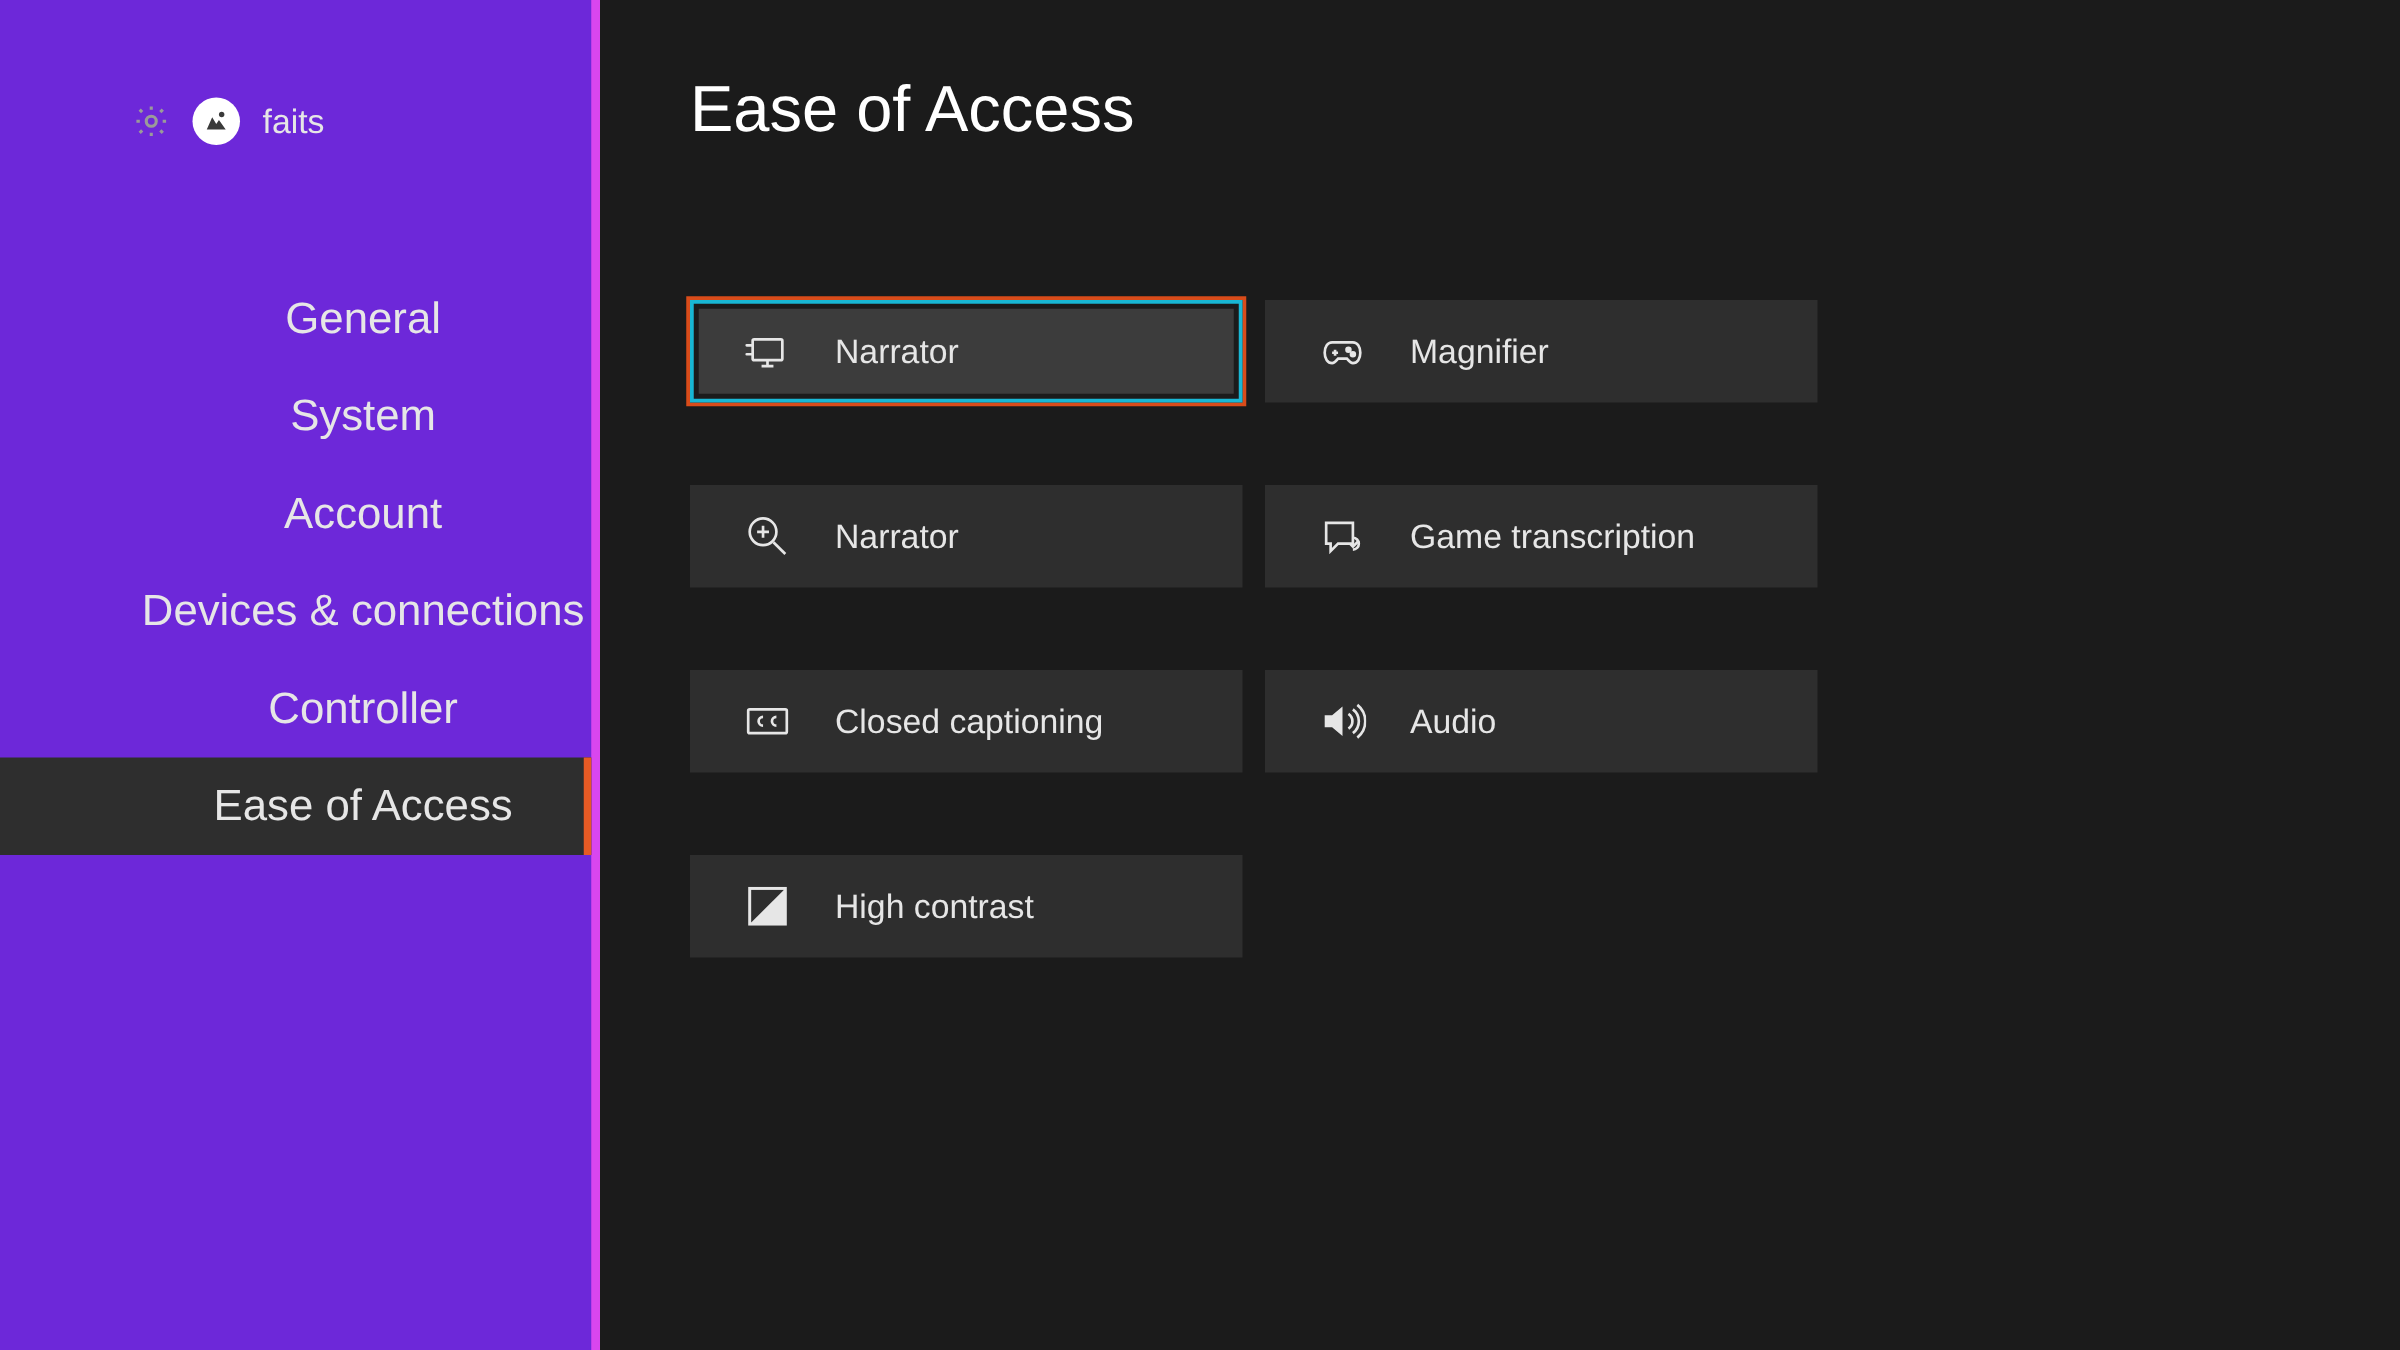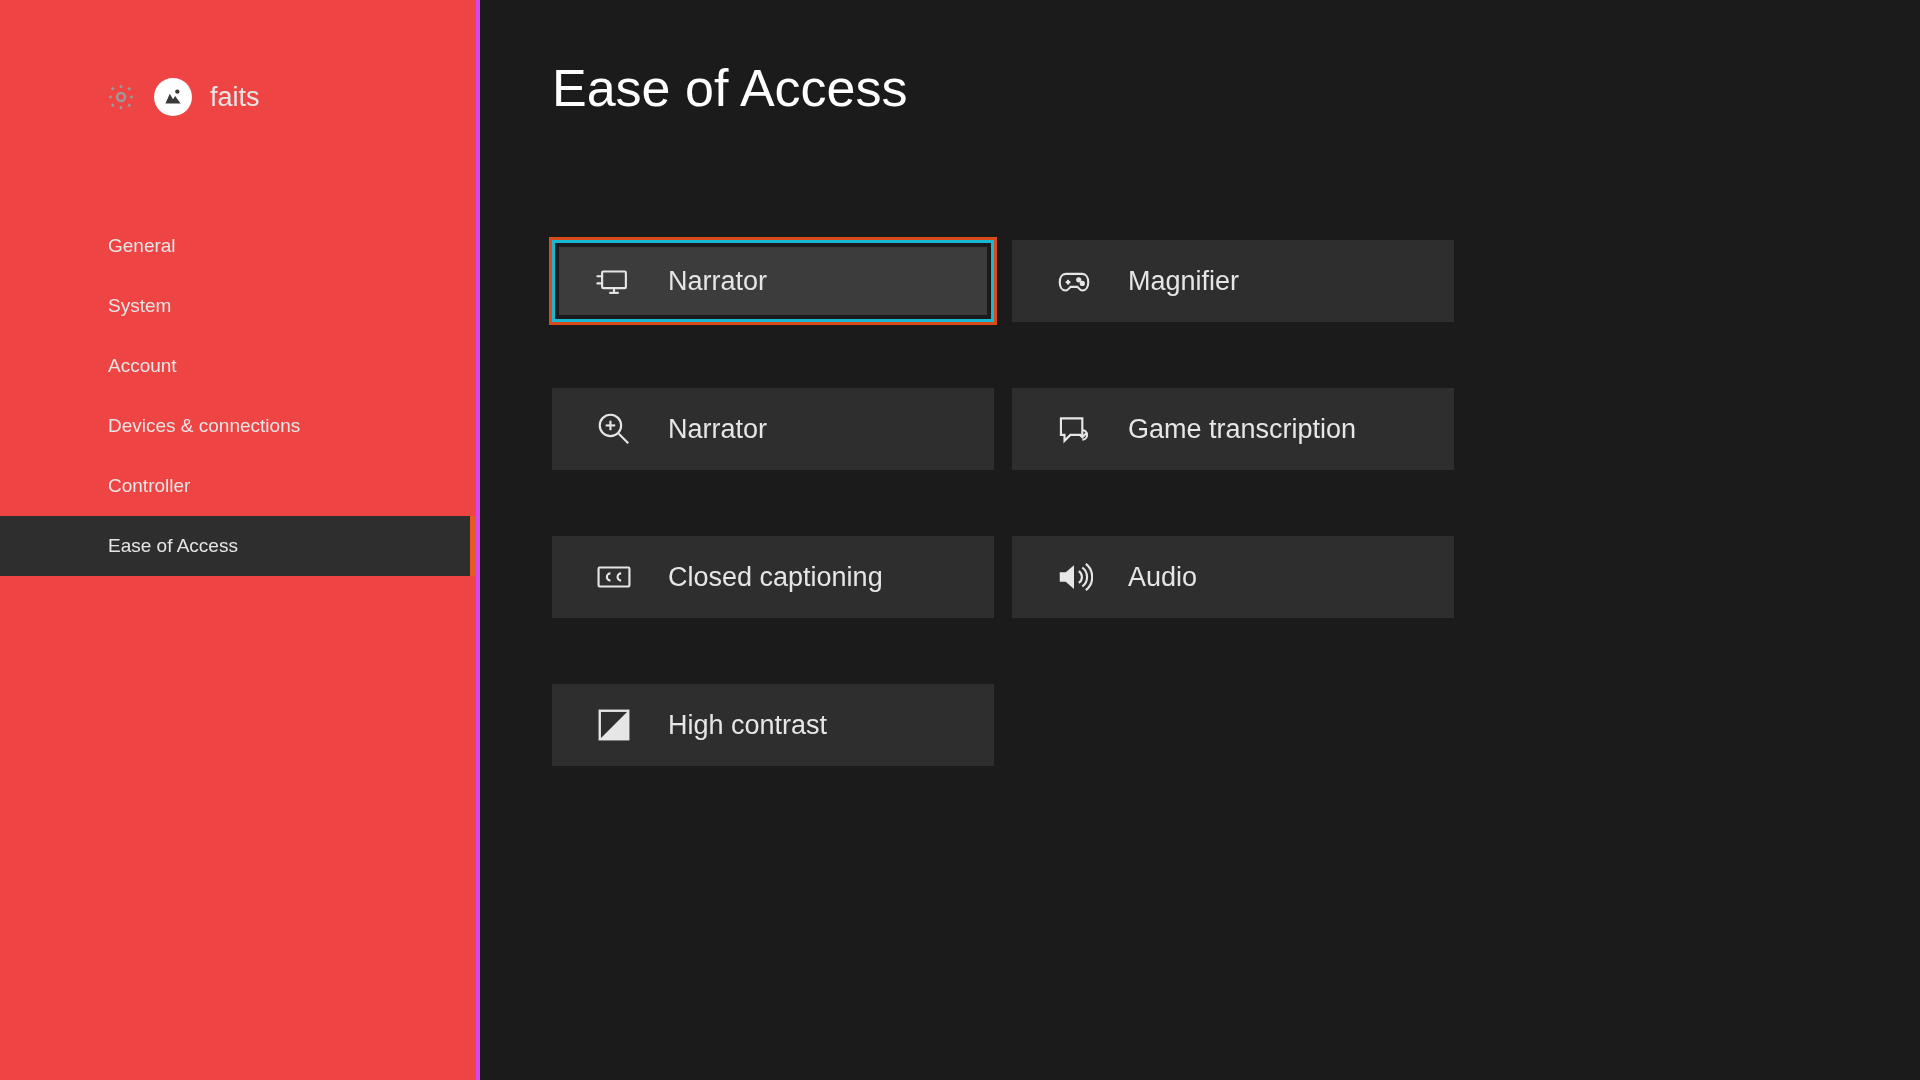--- a/index.html
+++ b/index.html
@@ -8,23 +8,24 @@
     background: #1b1b1b;
     color: #e6e6e6;
     font-family: "Segoe UI", Arial, sans-serif;
     font-weight: 300;
     display: flex;
   }
   
   .sidebar {
     width: 480px;
     height: 100%;
-    background: #ef4444;
-    border-right: 4px solid #d946ef;
+    background: #6d28d9;
+    border-right: 7px solid #d946ef;
     padding-top: 78px;
+    text-align: center;
   }
   .profile-row {
     display: flex;
     align-items: center;
     gap: 18px;
     padding-left: 106px;
     margin-bottom: 100px;
   }
   .gear-icon svg { width: 30px; height: 30px; display:block; }
   .avatar {
@@ -38,21 +39,21 @@
   }
   .avatar svg { width: 26px; height: 26px; }
   .username {
     font-size: 27px;
     color: #e6e6e6;
     font-weight: 400;
   }
   .nav-list { list-style: none; }
   .nav-item {
     padding: 19px 0 19px 108px;
-    font-size: 19px;
+    font-size: 35px;
     color: #e6e6e6;
     cursor: pointer;
     position: relative;
   }
   .nav-item.active {
     background: #2e2e2e;
   }
   .nav-item.active::after {
     content: "";
     position: absolute;

